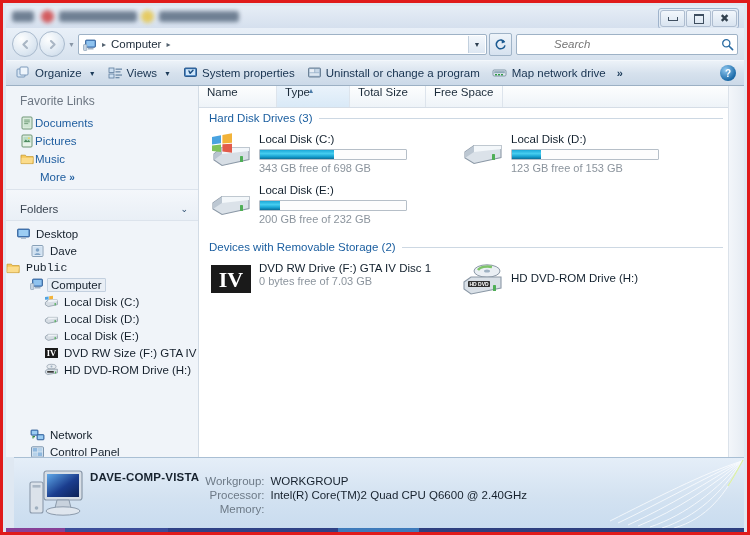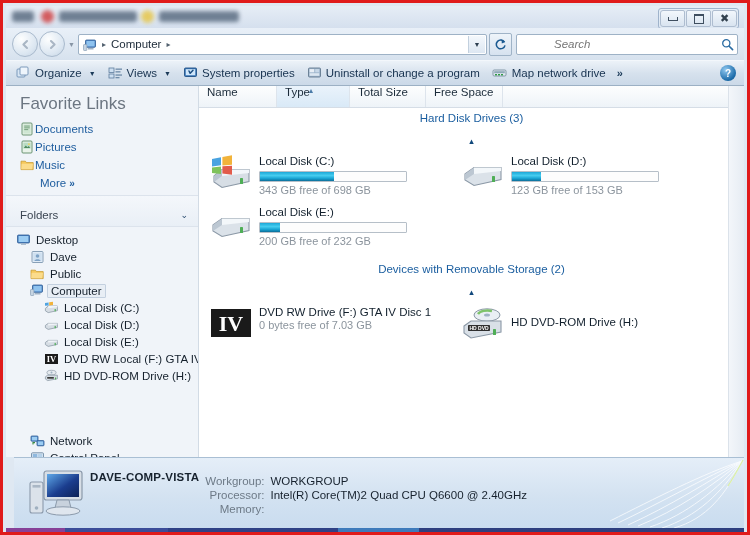--- a/index.html
+++ b/index.html
@@ -152,21 +152,21 @@
     background: #fff;
   }
   .sidebar {
     width: 192px; flex: none;
     background: #f0f4f9;
     border-right: 1px solid #d2dbe5;
     display: flex; flex-direction: column;
     overflow: hidden;
   }
   .fav-head {
-    font-size: 17px; color: #6c7682; padding: 8px 0 6px 14px;
+    font-size: 12px; color: #6c7682; padding: 8px 0 6px 14px;
   }
   .fav-item {
     display: flex; align-items: center; 
     padding: 2px 0 2px 14px;
     font-size: 11.5px; color: #1d5c9e;
   }
   .fav-more { padding-left: 34px; color: #1d5c9e; font-size: 11.5px; padding-top: 3px; }
   .fav-more .chev { font-size: 10px; font-weight: bold; margin-left: 3px; }
 
   .folders-head {
@@ -210,21 +210,21 @@
   .col .sortarrow {
     position: absolute; top: 0px; left: 50%; margin-left: -4px;
     color: #4b7ba8; font-size: 8px;
   }
   .col.filler { flex: 1; border-right: none; }
 
   .content { flex: 1; overflow: hidden; position: relative; }
   .grouphead {
     display: flex; align-items: center; gap: 6px;
     padding: 4px 10px 3px 10px;
-    font-size: 11.5px; color: #1c5fa0; flex-direction: column;
+    font-size: 11.5px; color: #1c5fa0;
   }
   .grouphead .rule { flex: 1; height: 1px; background: #cdd8e3; }
   .grouphead .gchev { color: #11487c; font-size: 9px; }
 
   .tiles { display: flex; flex-wrap: wrap; padding: 2px 0 6px 8px; }
   .tile { width: 252px; display: flex; gap: 7px; padding: 3px 0 6px 3px; box-sizing: border-box; }
   .tile .tico { width: 42px; height: 38px; flex: none; position: relative; }
   .tile .tinfo { flex: 1; min-width: 0; padding-top: 1px; }
   .tile .tname {
     font-size: 11.5px; color: #12202d; line-height: 13px;
@@ -463,21 +463,21 @@
           </div>
           <div class="tnode" style="padding-left: 24px;">
             <span class="ico"><svg width="15" height="14" viewBox="0 0 15 14">
                 <rect x="2" y="1.5" width="11" height="11" rx="1" fill="#e4eef8" stroke="#6f8ba6" stroke-width=".8"></rect>
                 <rect x="3.2" y="2.8" width="8.6" height="8.4" fill="#cfe0f0"></rect>
                 <circle cx="7.5" cy="6" r="1.8" fill="#7fa3c6"></circle>
                 <path d="M4.4 11 C4.8 8.6 10.2 8.6 10.6 11 Z" fill="#7fa3c6"></path>
               </svg></span>
             <span class="tlabel">Dave</span>
           </div>
-          <div class="tnode" style="padding-left: 24px;">
+          <div class="tnode" style=" font-family: Liberation Mono, monospace;">
             <span class="ico"><svg width="15" height="14" viewBox="0 0 15 14">
                 <path d="M1 3.2 L5.4 3.2 L6.5 4.6 L13.2 4.6 L13.2 11.6 L1 11.6 Z" fill="#f6c95c" stroke="#c69a32" stroke-width=".8"></path>
                 <path d="M1.6 5.8 L13 5.8 L12.2 11.2 L1.2 11.2 Z" fill="#fbdc8c"></path>
               </svg></span>
             <span class="tlabel">Public</span>
           </div>
           <div class="tnode sel" style="padding-left: 24px;">
             <span class="ico"><svg width="15" height="14" viewBox="0 0 15 14">
                 <rect x="2.5" y="1" width="10" height="7.3" rx="1" fill="#4a7fc0" stroke="#2d5d96" stroke-width=".8"></rect>
                 <rect x="3.4" y="1.9" width="8.2" height="5.5" fill="#8fc3ef"></rect>
@@ -510,21 +510,21 @@
                 <path d="M4.2 5.4 L13.4 5.4 L13.4 6.5 L4.2 7.4 Z" fill="#f0f4f8"></path>
                 <rect x="10.6" y="7.9" width="1.2" height="2.4" fill="#4fae56"></rect>
               </svg></span>
             <span class="tlabel">Local Disk (E:)</span>
           </div>
           <div class="tnode" style="padding-left: 38px;">
             <span class="ico"><svg width="15" height="14" viewBox="0 0 15 14">
                 <rect x="1" y="2" width="13" height="10" fill="#1b1b1b"></rect>
                 <text x="7.5" y="10" text-anchor="middle" font-family="Liberation Serif, serif" font-size="8.5" font-weight="bold" fill="#ffffff">IV</text>
               </svg></span>
-            <span class="tlabel">DVD RW Local (F:) GTA IV</span>
+            <span class="tlabel">DVD RW Size (F:) GTA IV</span>
           </div>
           <div class="tnode" style="padding-left: 38px;">
             <span class="ico"><svg width="15" height="14" viewBox="0 0 15 14">
                 <ellipse cx="7.5" cy="3.6" rx="4.6" ry="2.3" fill="#e6ebf0" stroke="#8d9aa7" stroke-width=".7"></ellipse>
                 <circle cx="7.5" cy="3.6" r="1" fill="#9db0c1"></circle>
                 <path d="M1.4 7.8 L3.6 6.2 L13.4 6.2 L13.4 9.8 L3.6 11.6 L1.4 10 Z" fill="#d6dde4" stroke="#8d9aa7" stroke-width=".8"></path>
                 <rect x="3.2" y="8" width="6.6" height="1.7" fill="#3a3a3a"></rect>
                 <rect x="11" y="8.5" width="1.1" height="2" fill="#4fae56"></rect>
               </svg></span>
             <span class="tlabel">HD DVD-ROM Drive (H:)</span>

